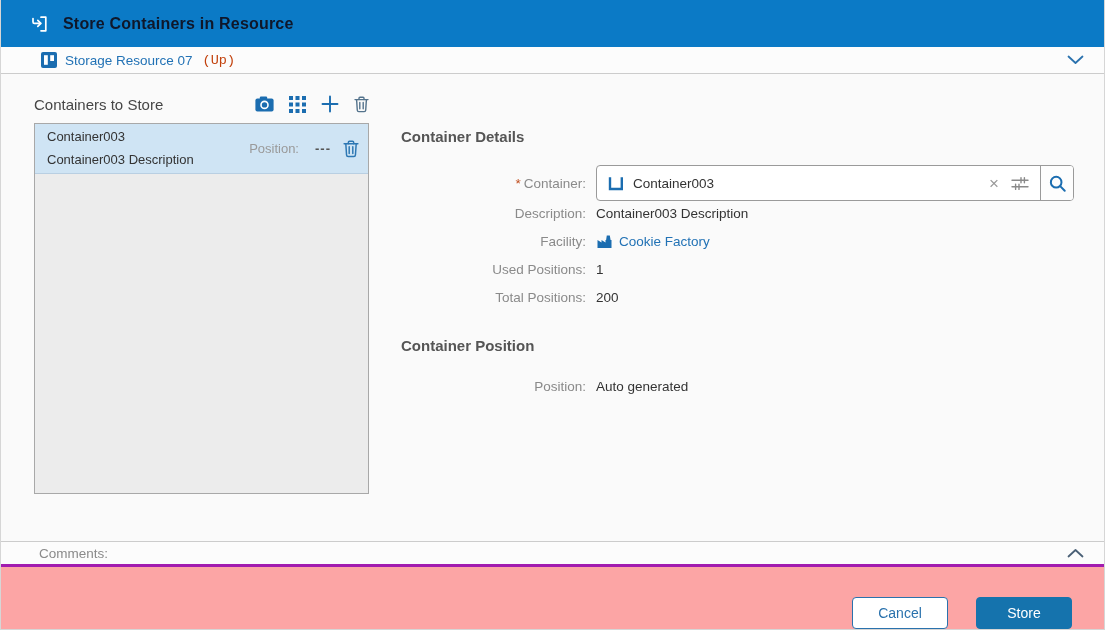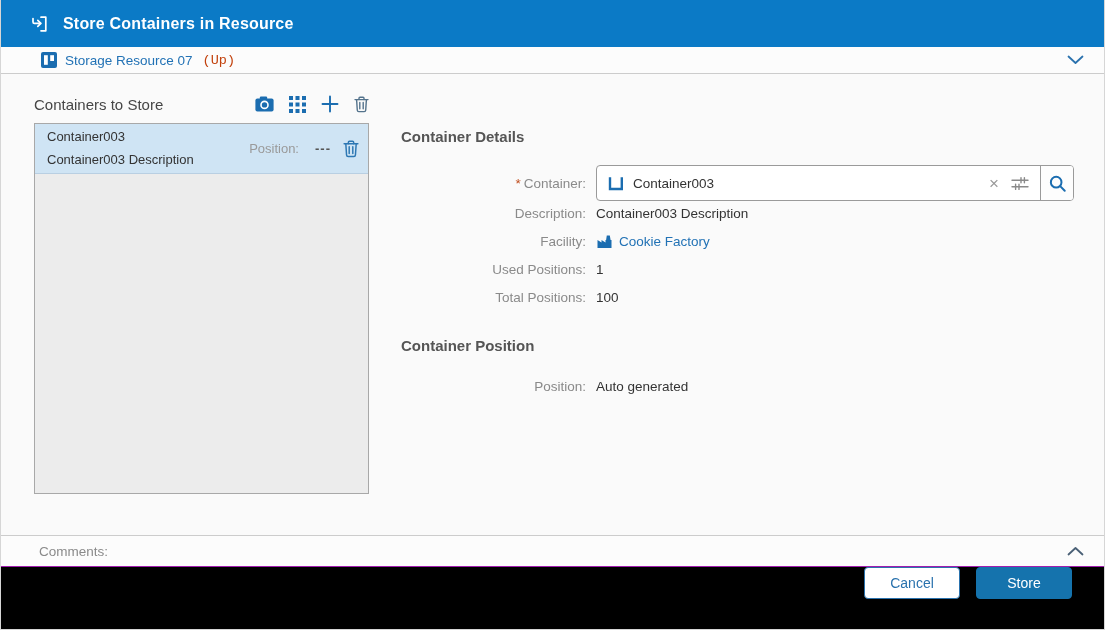--- a/index.html
+++ b/index.html
@@ -12,21 +12,21 @@
     background:#fafafa;
     border-left:1px solid #d6d6d6; border-right:1px solid #d6d6d6; border-bottom:1px solid #d6d6d6;
     overflow:hidden;
   }
 
   
   .titlebar {
     height:47px; flex:none; background:#0b7ac6;
     display:flex; align-items:center; padding-left:28px; gap:14px;
   }
-  .titlebar .title { color:#ffffff; font-size:16px; font-weight:600; letter-spacing:.2px; }
+  .titlebar .title { color:#0f172a; font-size:16px; font-weight:600; letter-spacing:.2px; }
 
   
   .resource-bar {
     height:27px; flex:none; background:#fcfcfc; border-bottom:1px solid #cccccc;
     display:flex; align-items:center; padding:0 20px 0 40px; gap:8px;
   }
   .resource-bar .res-name { color:#2272b5; font-size:13.5px; cursor:pointer; }
   .resource-bar .res-dir { color:#c2410c; font-size:13.5px; margin-left:2px;font-family:Liberation Mono, monospace; }
   .resource-bar .spacer { flex:1; }
 
@@ -82,30 +82,30 @@
 
   .rows { margin-top:2px; }
   .row28 { height:28px; }
   .link { color:#2272b5; cursor:pointer; }
 
   .pos-title { margin-top:26px; }
   .pos-row { margin-top:18px; height:28px; }
 
   
   .comments-bar {
-    height:32px; flex:none; background:#fcfcfc;
-    border-top:1px solid #cccccc; border-bottom:1px solid #a21caf;
+    height:26px; flex:none; background:#fcfcfc;
+    border-top:1px solid #cccccc; border-bottom:3px solid #a21caf;
     display:flex; align-items:center; padding:0 20px 0 38px; cursor:pointer;
   }
   .comments-bar .clabel { font-size:13.5px; color:#8a8a8a; flex:1; }
 
   
   .footerbar {
-    height:62px; flex:none; background:#000000;
-    display:flex; align-items:flex-start; justify-content:flex-end; gap:16px; padding-right:32px;
+    height:62px; flex:none; background:#fca5a5;
+    display:flex; align-items:flex-end; justify-content:flex-end; gap:28px; padding-right:32px;
   }
   .btn {
     width:96px; height:32px; border-radius:4px; font-family:inherit;
     font-size:14px; cursor:pointer; display:flex; align-items:center; justify-content:center;
   }
   .btn-cancel { background:#ffffff; border:1px solid #2a72ad; color:#2a72ad; }
   .btn-store  { background:#1573ad; border:1px solid #1573ad; color:#ffffff; }
 
   svg { display:block; }
 </style>
@@ -256,21 +256,21 @@
             </span>
             <span class="link">Cookie Factory</span>
           </span>
         </div>
         <div class="field-grid row28">
           <span class="flabel">Used Positions:</span>
           <span class="fvalue">1</span>
         </div>
         <div class="field-grid row28">
           <span class="flabel">Total Positions:</span>
-          <span class="fvalue">100</span>
+          <span class="fvalue">200</span>
         </div>
       </div>
 
       <div class="section-title pos-title">Container Position</div>
       <div class="field-grid pos-row">
         <span class="flabel">Position:</span>
         <span class="fvalue">Auto generated</span>
       </div>
     </div>
   </div>

